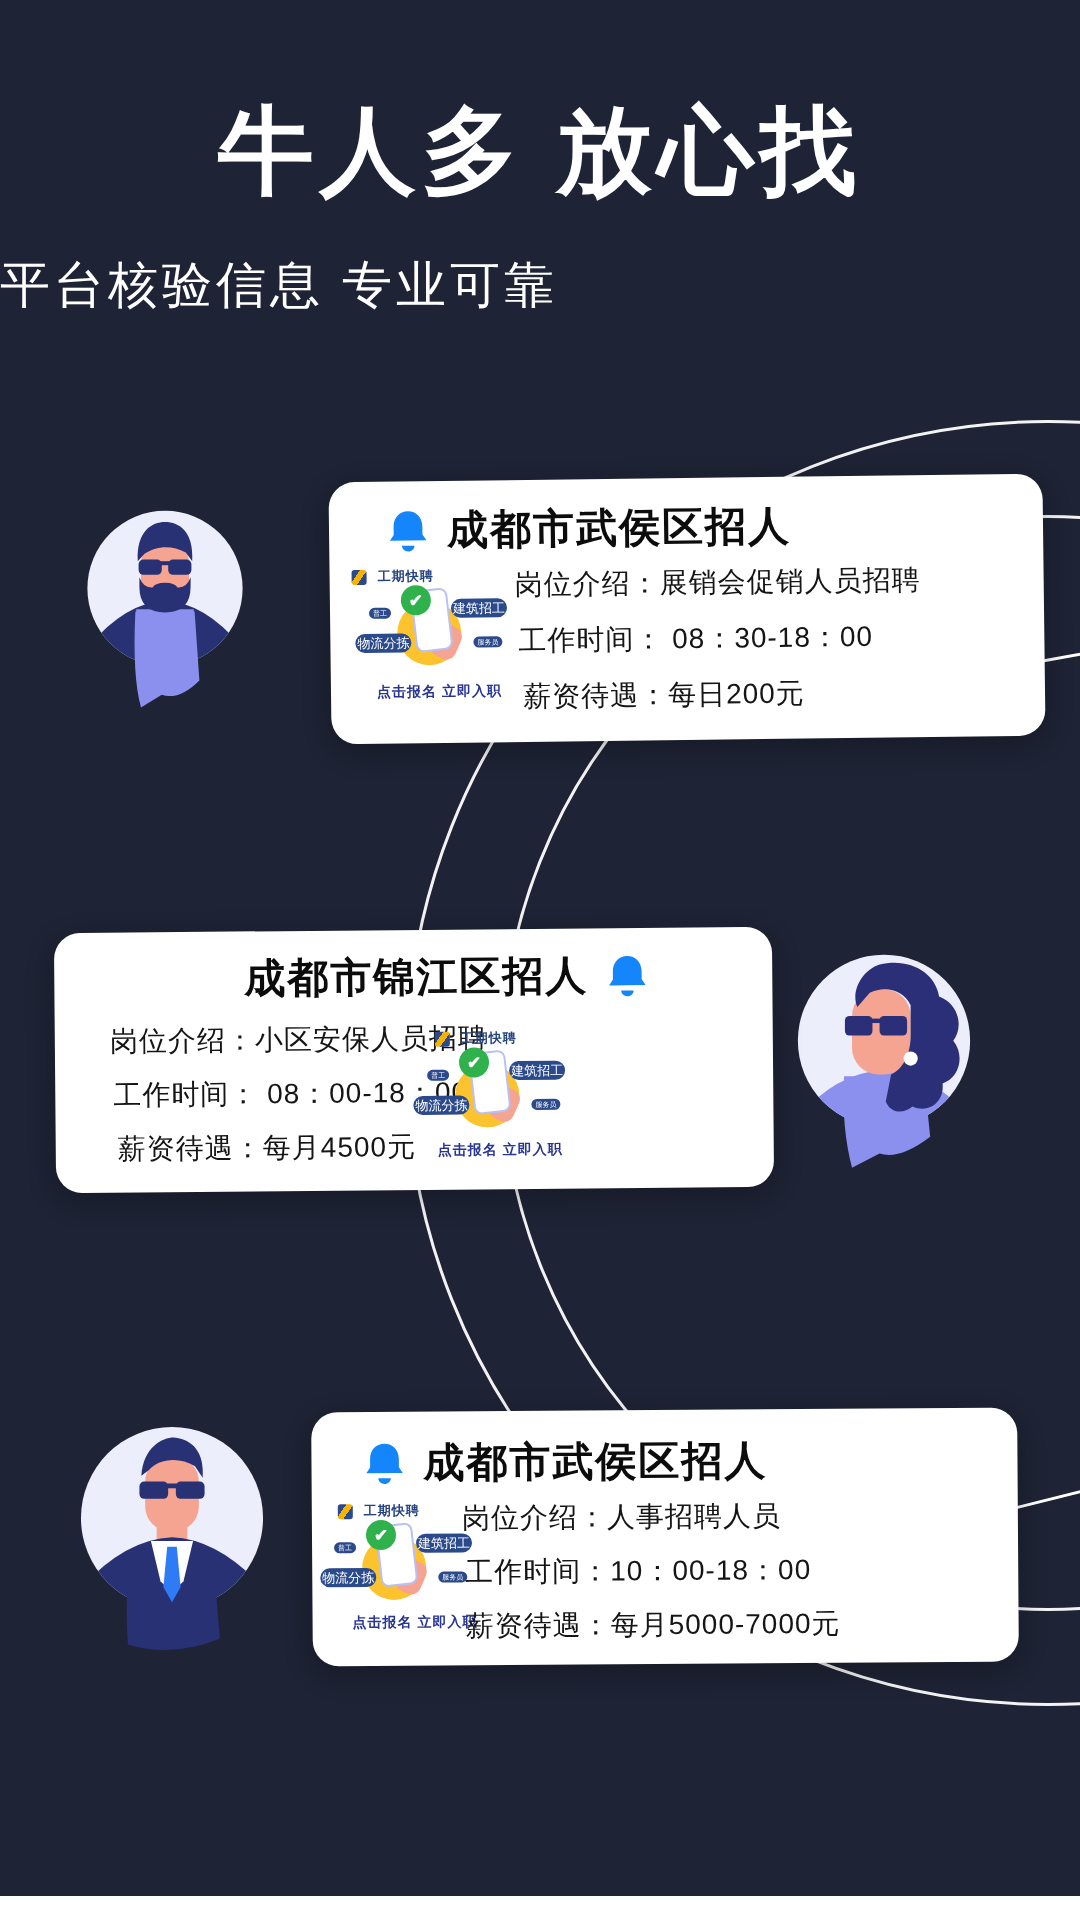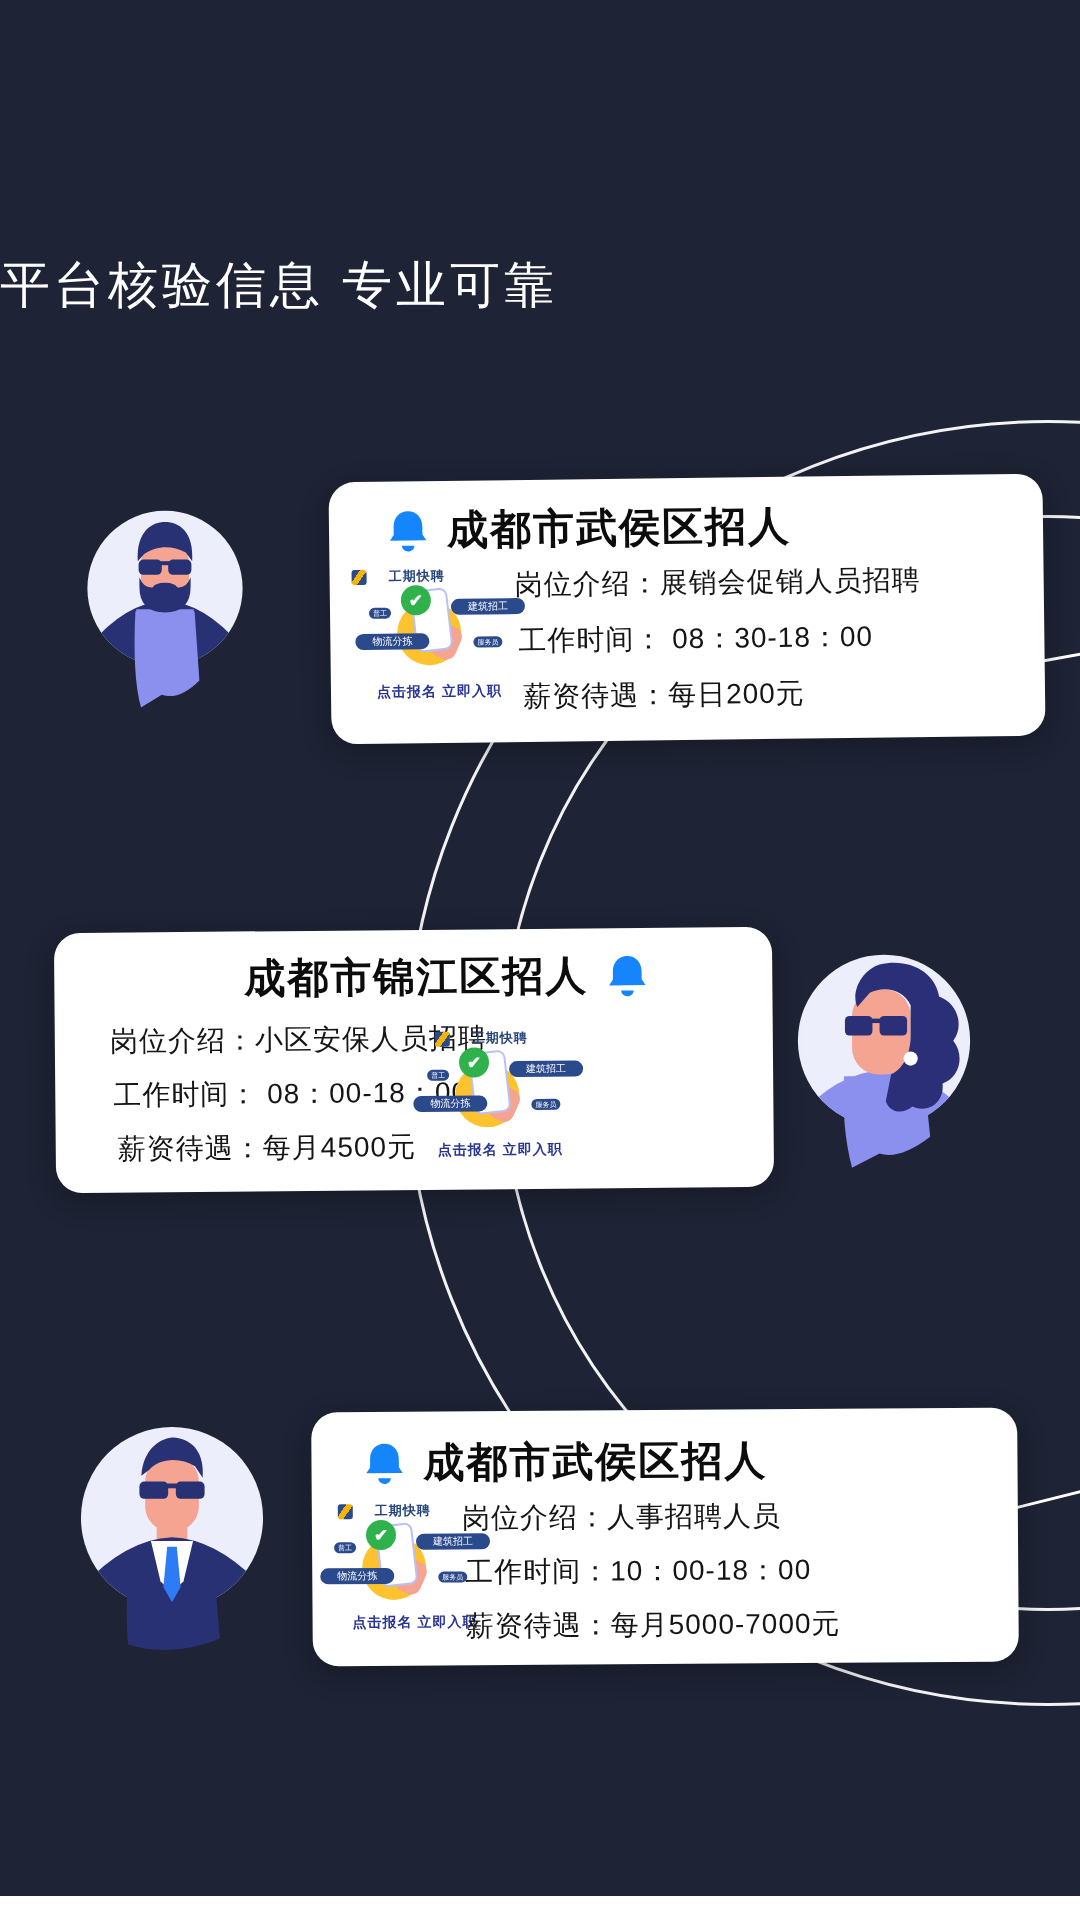--- a/index.html
+++ b/index.html
@@ -25,35 +25,35 @@
         box-shadow:0 8px 28px rgba(0,0,0,.28);}
   .card1{left:330px;top:478px;width:714px;height:262px;transform:rotate(-0.7deg);}
   .card2{left:55px;top:930px;width:718px;height:260px;transform:rotate(-0.5deg);}
   .card3{left:312px;top:1410px;width:706px;height:254px;transform:rotate(-0.4deg);}
   .title-row{position:absolute;display:flex;align-items:center;gap:16px;}
   .card-title{font-size:41px;font-weight:700;color:#0c0c0c;letter-spacing:2px;white-space:nowrap;}
   .bell{width:46px;height:52px;flex:0 0 auto;}
   .line{position:absolute;font-size:28px;color:#151515;letter-spacing:1px;white-space:nowrap;}
 
   
-  .logo{position:absolute;display:flex;align-items:center;gap:22px;}
+  .logo{position:absolute;display:flex;align-items:center;gap:11px;}
   .logo-icon{width:15px;height:15px;border-radius:3px;
     background:linear-gradient(125deg,#2b4a8c 0 34%,#f6b400 34% 62%,#2b4a8c 62% 100%);}
   .logo-text{font-size:13px;font-weight:700;color:#24427c;letter-spacing:1px;}
   .illus{position:absolute;width:150px;height:94px;}
   .sun{position:absolute;left:42px;top:16px;width:64px;height:64px;border-radius:50%;background:#fcc32f;}
   .phone{position:absolute;left:58px;top:4px;width:33px;height:58px;border-radius:8px;
     background:#fff;border:2px solid #b9c0f5;transform:rotate(-6deg);}
   .check{position:absolute;left:46px;top:0;width:30px;height:30px;border-radius:50%;
     background:#2fb24c;color:#fff;font-size:17px;font-weight:700;
     display:flex;align-items:center;justify-content:center;}
   .hand{position:absolute;left:78px;top:40px;width:26px;height:34px;border-radius:10px;
     background:#f5a491;transform:rotate(24deg);}
   .pill{position:absolute;background:#2b4a8c;color:#fff;border-radius:999px;
-    font-size:10px;line-height:1;padding:3px 17px;white-space:nowrap;}
+    font-size:13px;line-height:1;padding:3px 2px;white-space:nowrap;}
   .pill.small{font-size:7px;padding:2px 4px;}
   .p1{left:14px;top:22px;}
   .p2{left:96px;top:14px;}
   .p3{left:0px;top:48px;}
   .p4{left:118px;top:52px;}
   .cta{position:absolute;font-size:14px;font-weight:700;color:#283593;
     letter-spacing:1px;white-space:nowrap;}
 
   
   .avatar{position:absolute;}
@@ -61,20 +61,21 @@
   .av2{left:793px;top:952px;width:182px;height:222px;}
   .av3{left:76px;top:1426px;width:192px;height:230px;}
 
   .bottom-bar{position:absolute;left:0;top:1896px;width:100%;height:24px;background:#fff;}
 </style>
 </head>
 <body>
 
 <div class="page">
 
+  <div class="main-title">牛人多 放心找</div>
   <div class="sub-title">平台核验信息  专业可靠</div>
 
   <div class="bg-circle bgc1"></div>
   <div class="bg-circle bgc2"></div>
   <div class="edge-line el1"></div>
   <div class="edge-line el2"></div>
 
   <div class="avatar av1">
     <svg viewBox="0 0 200 250" width="160" height="200">
       <defs>

